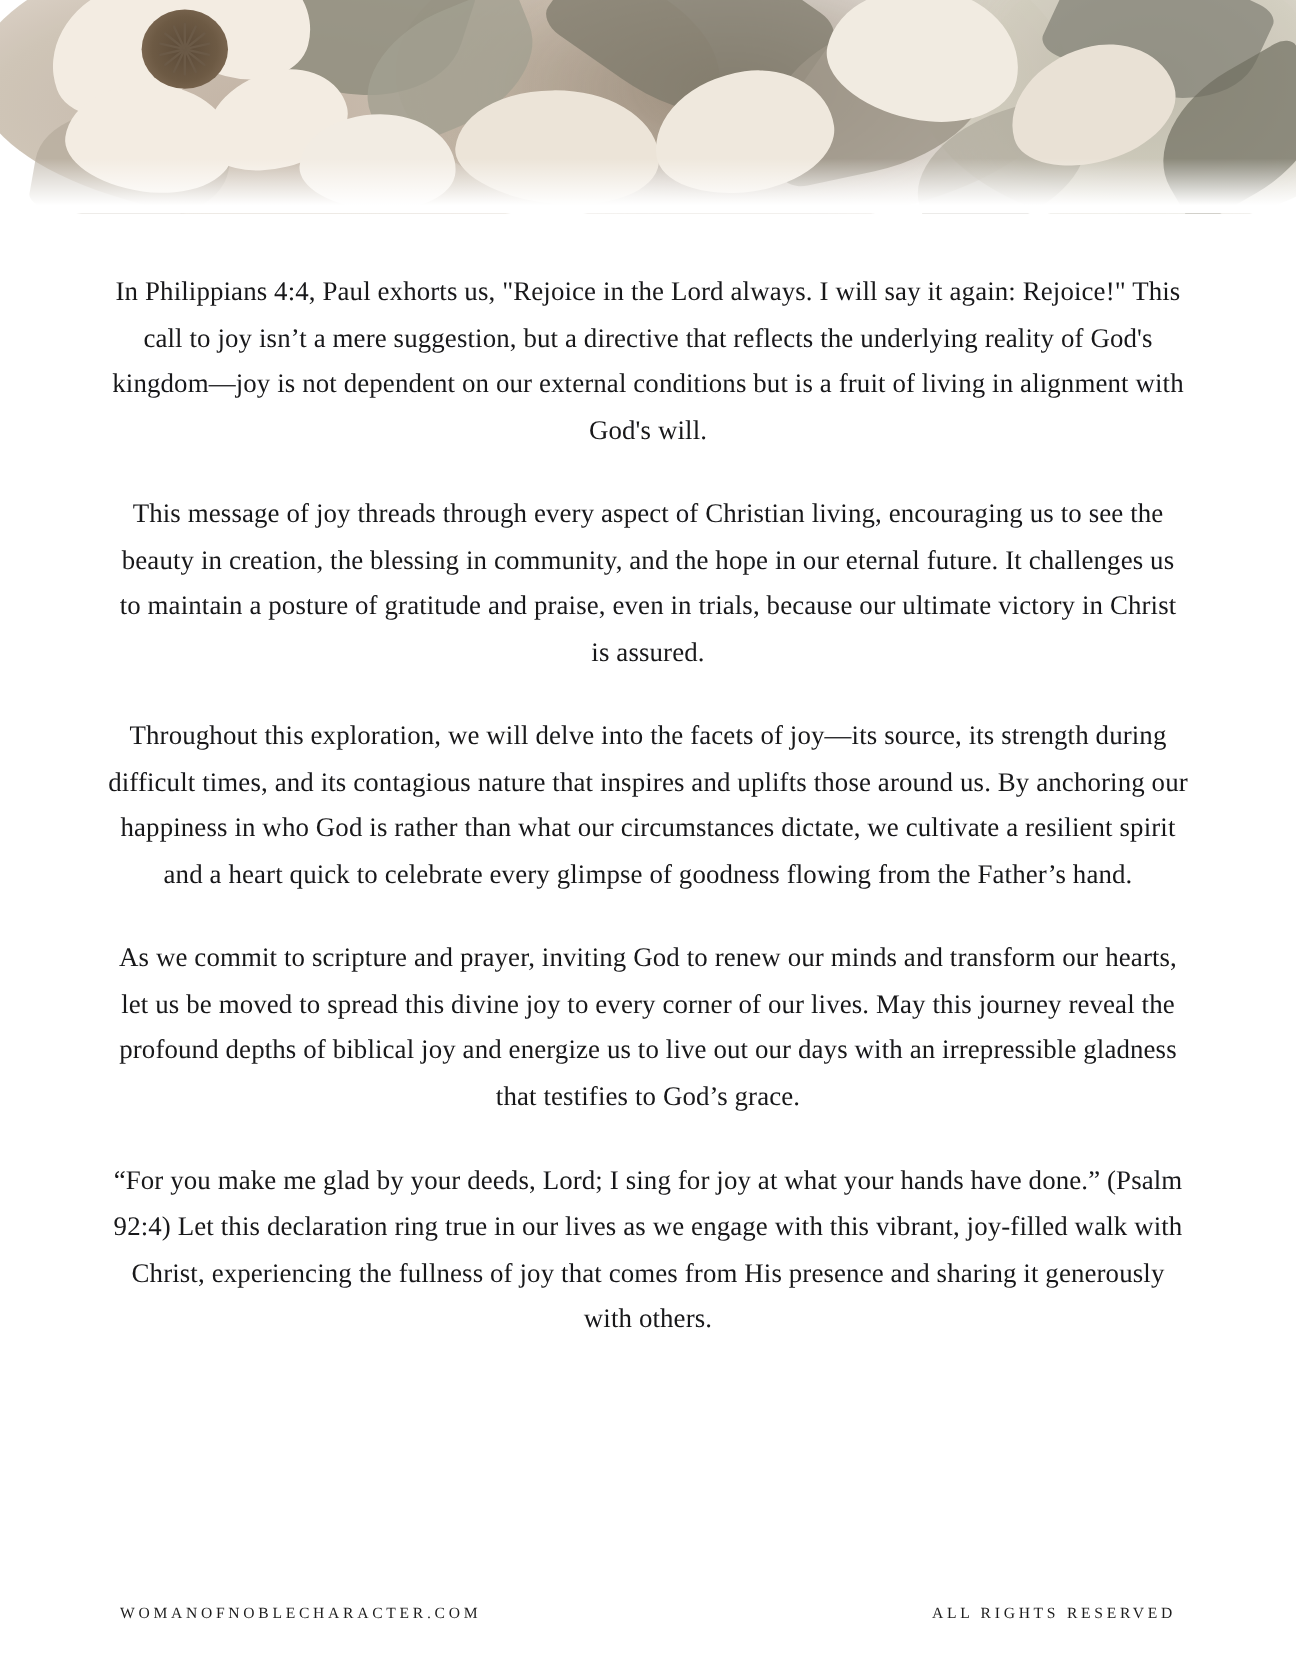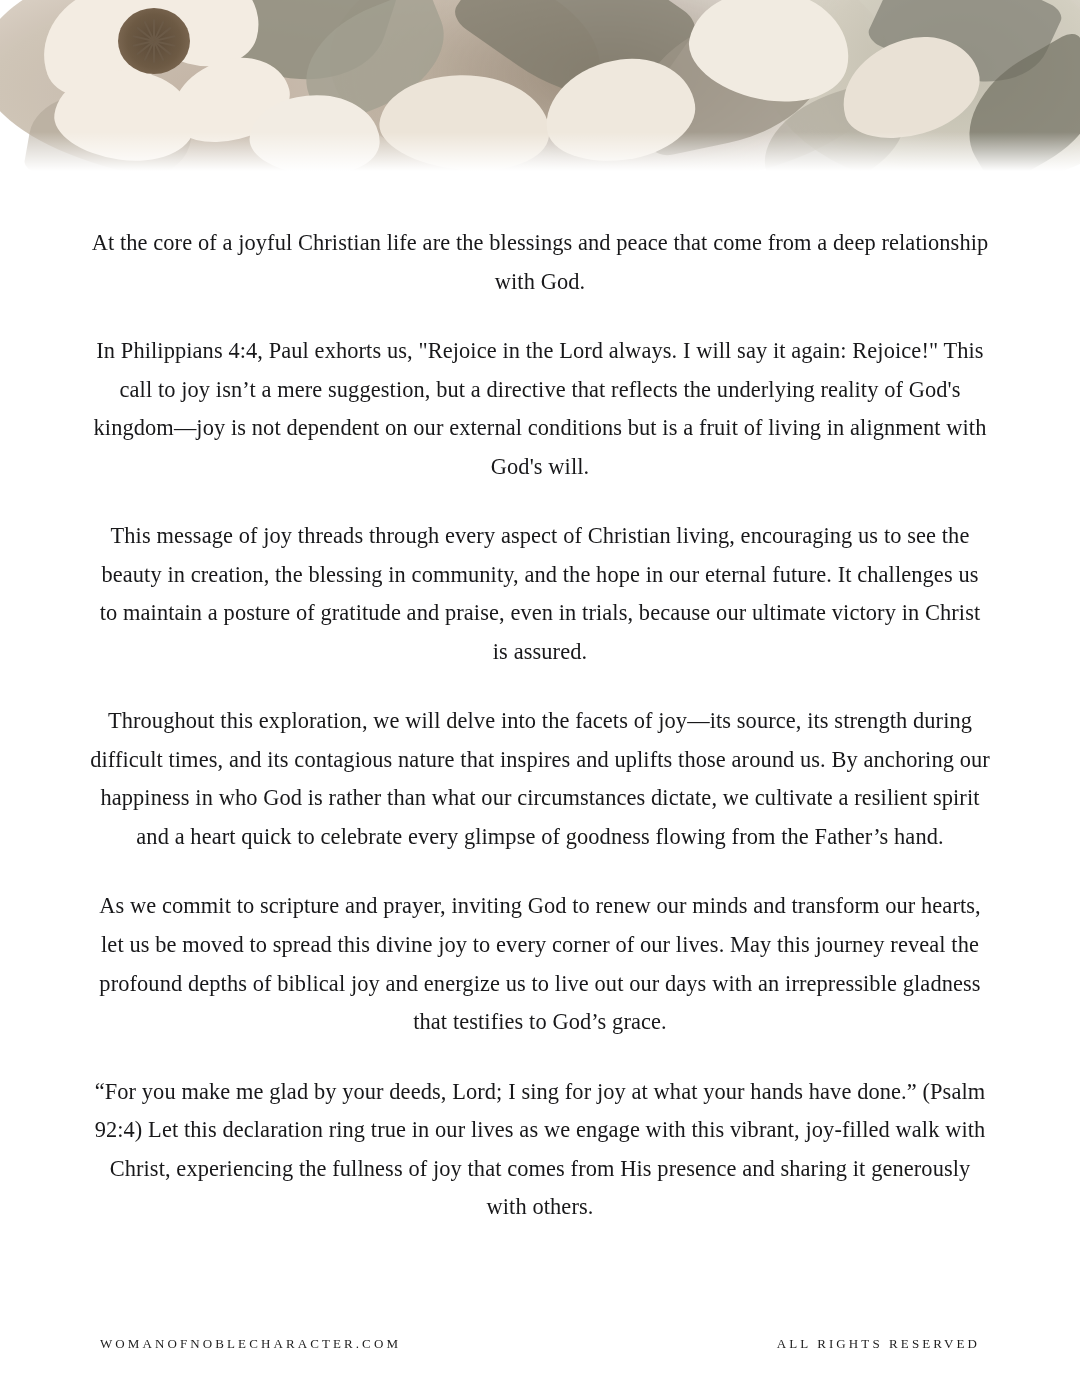--- a/index.html
+++ b/index.html
@@ -181,21 +181,20 @@
       <div class="stamen" style="left: 35px; top: 11px; transform: rotate(282.857deg);"></div>
       <div class="stamen" style="left: 35px; top: 11px; transform: rotate(308.571deg);"></div>
       <div class="stamen" style="left: 35px; top: 11px; transform: rotate(334.286deg);"></div>
     </div>
 
   <div class="header-fade"></div>
 </div>
 
 <div class="page">
   <div class="content">
-    <p class="para">At the core of a joyful Christian life are the blessings and peace that come from a deep relationship with God.</p>
     <p class="para">In Philippians 4:4, Paul exhorts us, "Rejoice in the Lord always. I will say it again: Rejoice!" This call to joy isn’t a mere suggestion, but a directive that reflects the underlying reality of God's kingdom—joy is not dependent on our external conditions but is a fruit of living in alignment with God's will.</p>
     <p class="para">This message of joy threads through every aspect of Christian living, encouraging us to see the beauty in creation, the blessing in community, and the hope in our eternal future. It challenges us to maintain a posture of gratitude and praise, even in trials, because our ultimate victory in Christ is assured.</p>
     <p class="para">Throughout this exploration, we will delve into the facets of joy—its source, its strength during difficult times, and its contagious nature that inspires and uplifts those around us. By anchoring our happiness in who God is rather than what our circumstances dictate, we cultivate a resilient spirit and a heart quick to celebrate every glimpse of goodness flowing from the Father’s hand.</p>
     <p class="para">As we commit to scripture and prayer, inviting God to renew our minds and transform our hearts, let us be moved to spread this divine joy to every corner of our lives. May this journey reveal the profound depths of biblical joy and energize us to live out our days with an irrepressible gladness that testifies to God’s grace.</p>
     <p class="para">“For you make me glad by your deeds, Lord; I sing for joy at what your hands have done.” (Psalm 92:4) Let this declaration ring true in our lives as we engage with this vibrant, joy-filled walk with Christ, experiencing the fullness of joy that comes from His presence and sharing it generously with others.</p>
   </div>
 </div>
 
 <div class="footer">
   <div class="footer-inner">

